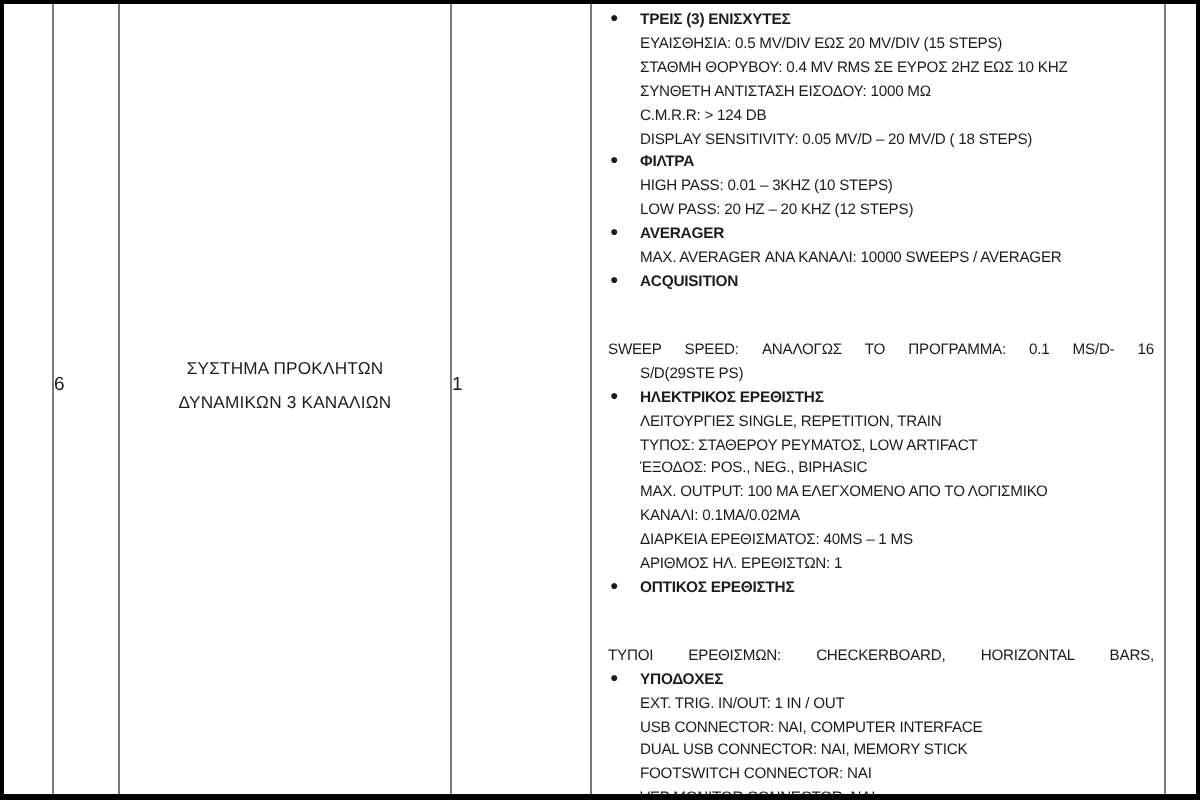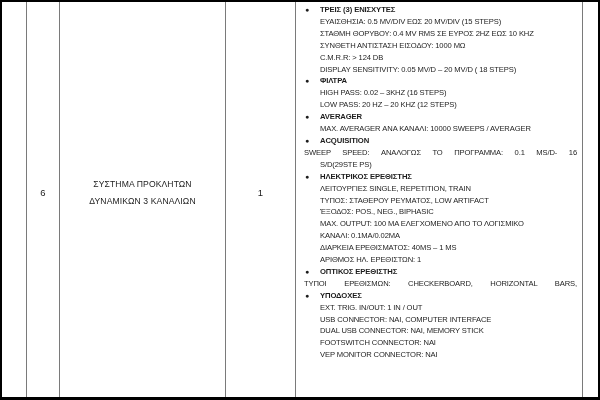--- a/index.html
+++ b/index.html
@@ -24,21 +24,20 @@
   .col-empty-left  { width: 25px; }
   .col-item        { width: 33px; }
   .col-desc        { width: 166px; }
   .col-qty         { width: 70px; }
   .col-specs       { width: 287px; }
   .col-empty-right { width: 15px; }
 
   .col-item, .col-desc, .col-qty {
     display: flex;
     flex-direction: column;
-    align-items: center;
     justify-content: center;
     padding-bottom: 14px; 
   }
 
   .cell-number { font-size: 9.5px; line-height: 12px; }
 
   .desc {
     text-align: center;
     font-size: 8.6px;
     line-height: 17px;
@@ -78,20 +77,21 @@
 
   .spec-row.header .spec-text {
     font-weight: bold;
     font-size: 7.7px;
   }
 
   .spec-row.body-justified .spec-text {
     white-space: normal;
     text-align: justify;
     text-align-last: justify;
+    margin-top: 22px;
   }
 </style>
 </head>
 <body>
 
 <div class="page">
   <div class="col col-empty-left"></div>
 
   <div class="col col-item">
     <div class="cell-number">6</div>
@@ -126,21 +126,21 @@
         <span class="spec-text">C.M.R.R: &gt; 124 DB</span>
       </div>
       <div class="spec-row body">
         <span class="spec-text">DISPLAY SENSITIVITY: 0.05 MV/D – 20 MV/D ( 18 STEPS)</span>
       </div>
       <div class="spec-row header">
         <span class="bullet">●</span>
         <span class="spec-text">ΦΙΛΤΡΑ</span>
       </div>
       <div class="spec-row body">
-        <span class="spec-text">HIGH PASS: 0.02 – 3KHZ (16 STEPS)</span>
+        <span class="spec-text">HIGH PASS: 0.01 – 3KHZ (10 STEPS)</span>
       </div>
       <div class="spec-row body">
         <span class="spec-text">LOW PASS: 20 HZ – 20 KHZ (12 STEPS)</span>
       </div>
       <div class="spec-row header">
         <span class="bullet">●</span>
         <span class="spec-text">AVERAGER</span>
       </div>
       <div class="spec-row body">
         <span class="spec-text">MAX. AVERAGER ΑΝΑ ΚΑΝΑΛΙ: 10000 SWEEPS / AVERAGER</span>

